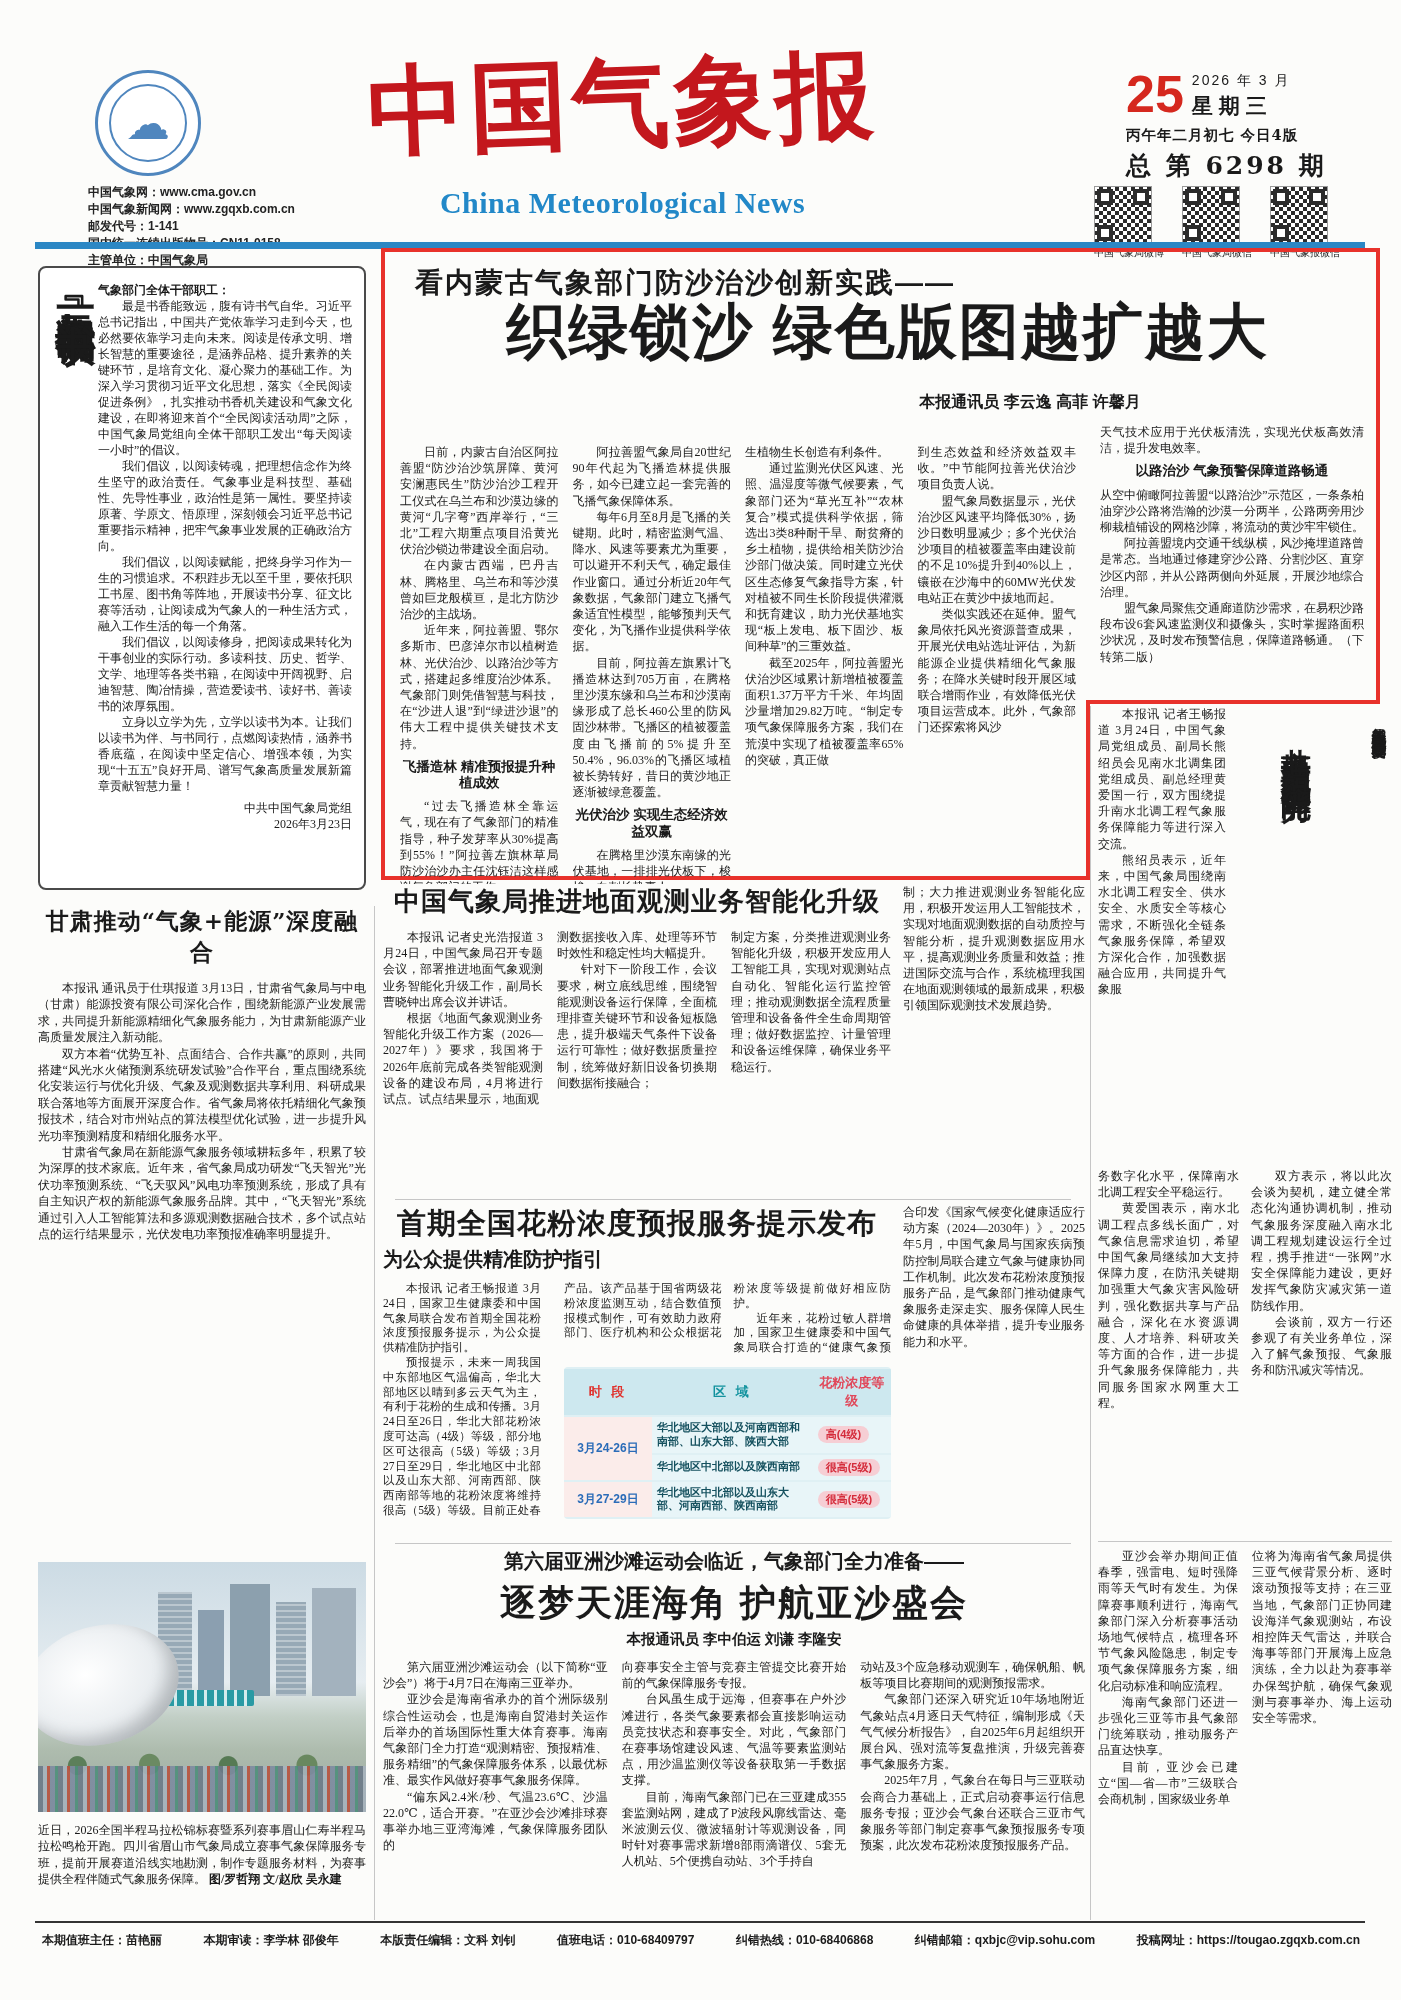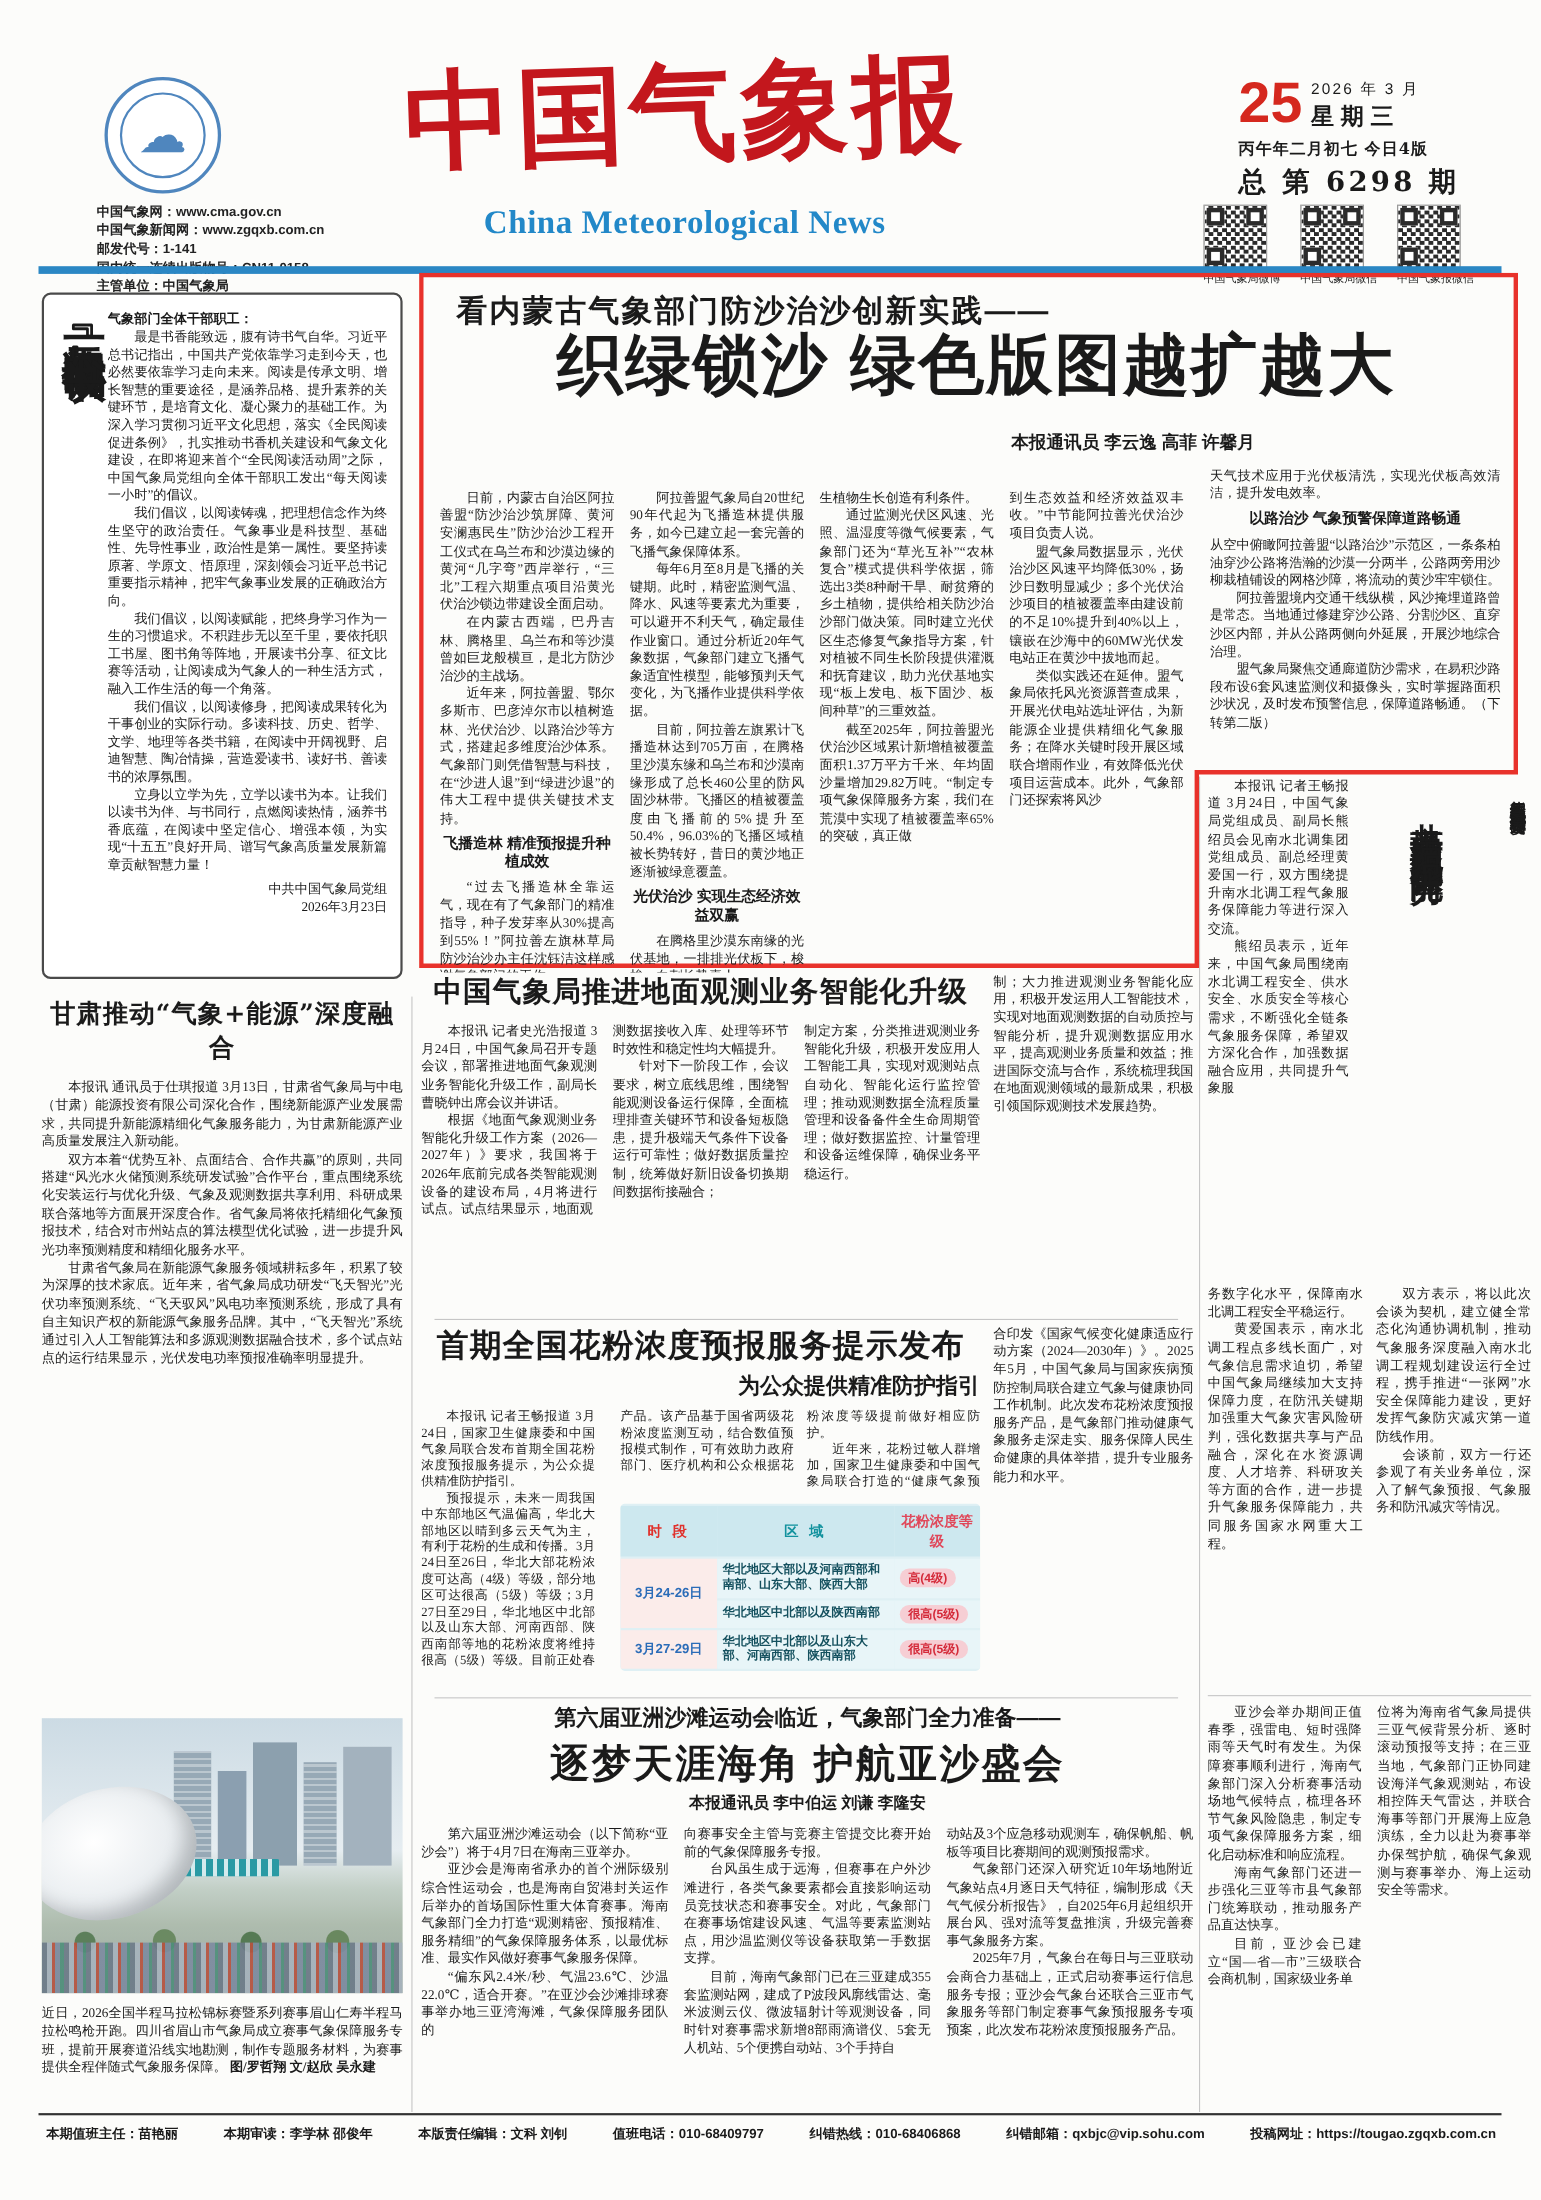--- a/index.html
+++ b/index.html
@@ -61,21 +61,21 @@
   .art h2{margin:0;text-align:center;font-weight:bold;font-family:"Liberation Sans","DejaVu Sans",sans-serif;}
   .obs-art{left:383px;top:884px;width:702px;height:312px;}
   .obs-main{width:508px;}
   .obs-main h2{font-size:26px;letter-spacing:1px;margin-bottom:10px;}
   .obs-cols{height:248px;}
   .obs-side{position:absolute;right:0;top:0;width:182px;height:100%;font-size:12px;line-height:16.2px;text-align:justify;overflow:hidden;}
   .obs-side p{margin:0;text-indent:2em;} .obs-side p:first-child{text-indent:0;}
   .pollen-art{left:383px;top:1204px;width:702px;height:334px;}
   .pollen-main{width:508px;}
   .pollen-main h2{font-size:29px;letter-spacing:1px;}
-  .pollen-main h3{margin:2px 0 8px;text-align:right;font-size:20px;font-weight:bold;font-family:"Liberation Sans",sans-serif;}
+  .pollen-main h3{margin:2px 0 8px;text-align:left;font-size:20px;font-weight:bold;font-family:"Liberation Sans",sans-serif;}
   .pollen-row{display:flex;gap:23px;}
   .pollen-c1{width:158px;height:236px;font-size:11.5px;line-height:14.8px;text-align:justify;overflow:hidden;}
   .pollen-c1 p{margin:0;text-indent:2em;}
   .pollen-mid{flex:1;}
   .pollen-midtxt{columns:2;column-gap:12px;font-size:11.5px;line-height:14.8px;text-align:justify;height:78px;overflow:hidden;}
   .pollen-midtxt p{margin:0;text-indent:2em;} .pollen-midtxt p:first-child{text-indent:0;}
   .pollen-side{position:absolute;right:0;top:0;width:182px;height:100%;font-size:12px;line-height:16.2px;text-align:justify;overflow:hidden;}
   .pollen-side p{margin:0;text-indent:0;}
   
   .ptable{margin-top:8px;width:100%;border-collapse:separate;border-spacing:0 2px;background:#dff0f4;

